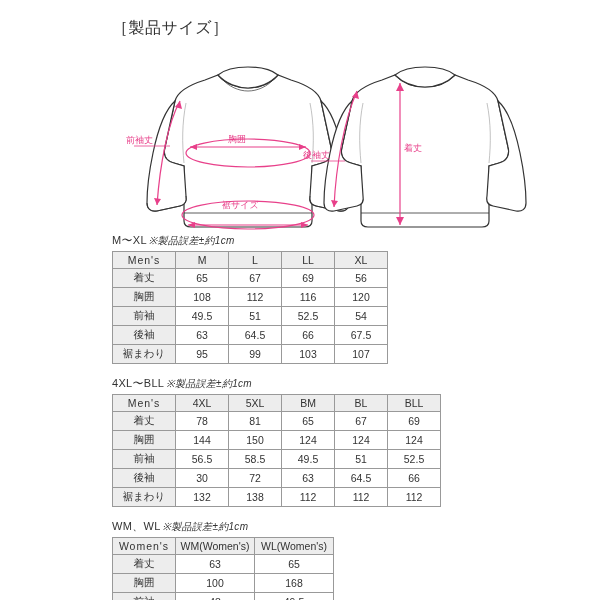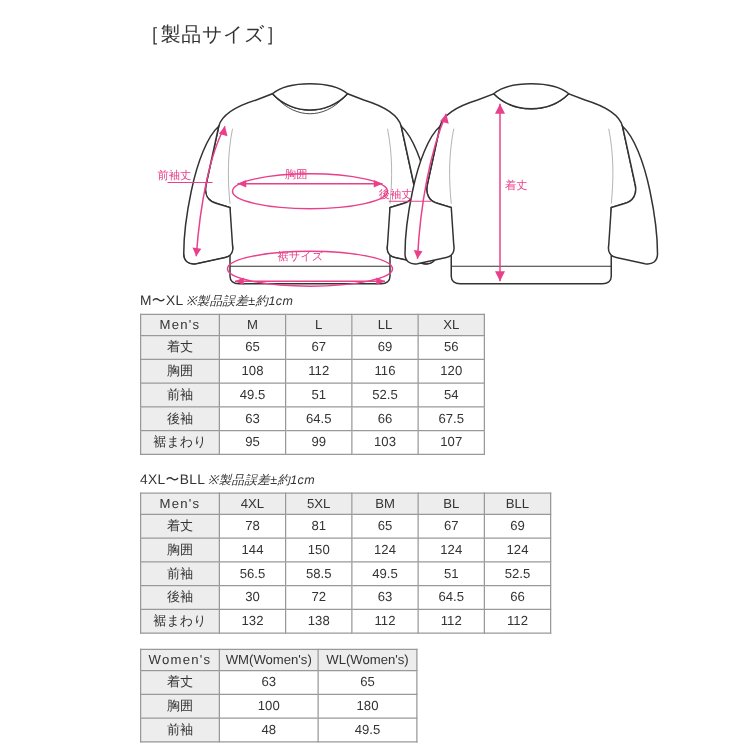--- a/index.html
+++ b/index.html
@@ -280,36 +280,39 @@
           <td>138</td>
           <td>112</td>
           <td>112</td>
           <td>112</td>
         </tr>
       </tbody>
         </table>
     </div>
 
     <div class="table-block">
+      <div class="table-caption">
+        <span>WM、WL</span><span class="note">※製品誤差±約1cm</span>
+      </div>
       <table class="tbl-wm">
         <tbody>
             <tr class="hdr">
           <td class="rowhead mono">Women's</td>
           <td>WM(Women's)</td>
           <td>WL(Women's)</td>
         </tr>
         <tr>
           <td class="rowhead">着丈</td>
           <td>63</td>
           <td>65</td>
         </tr>
         <tr>
           <td class="rowhead">胸囲</td>
           <td>100</td>
-          <td>180</td>
+          <td>168</td>
         </tr>
         <tr>
           <td class="rowhead">前袖</td>
           <td>48</td>
           <td>49.5</td>
         </tr>
 
       </tbody>
         </table>
     </div>

